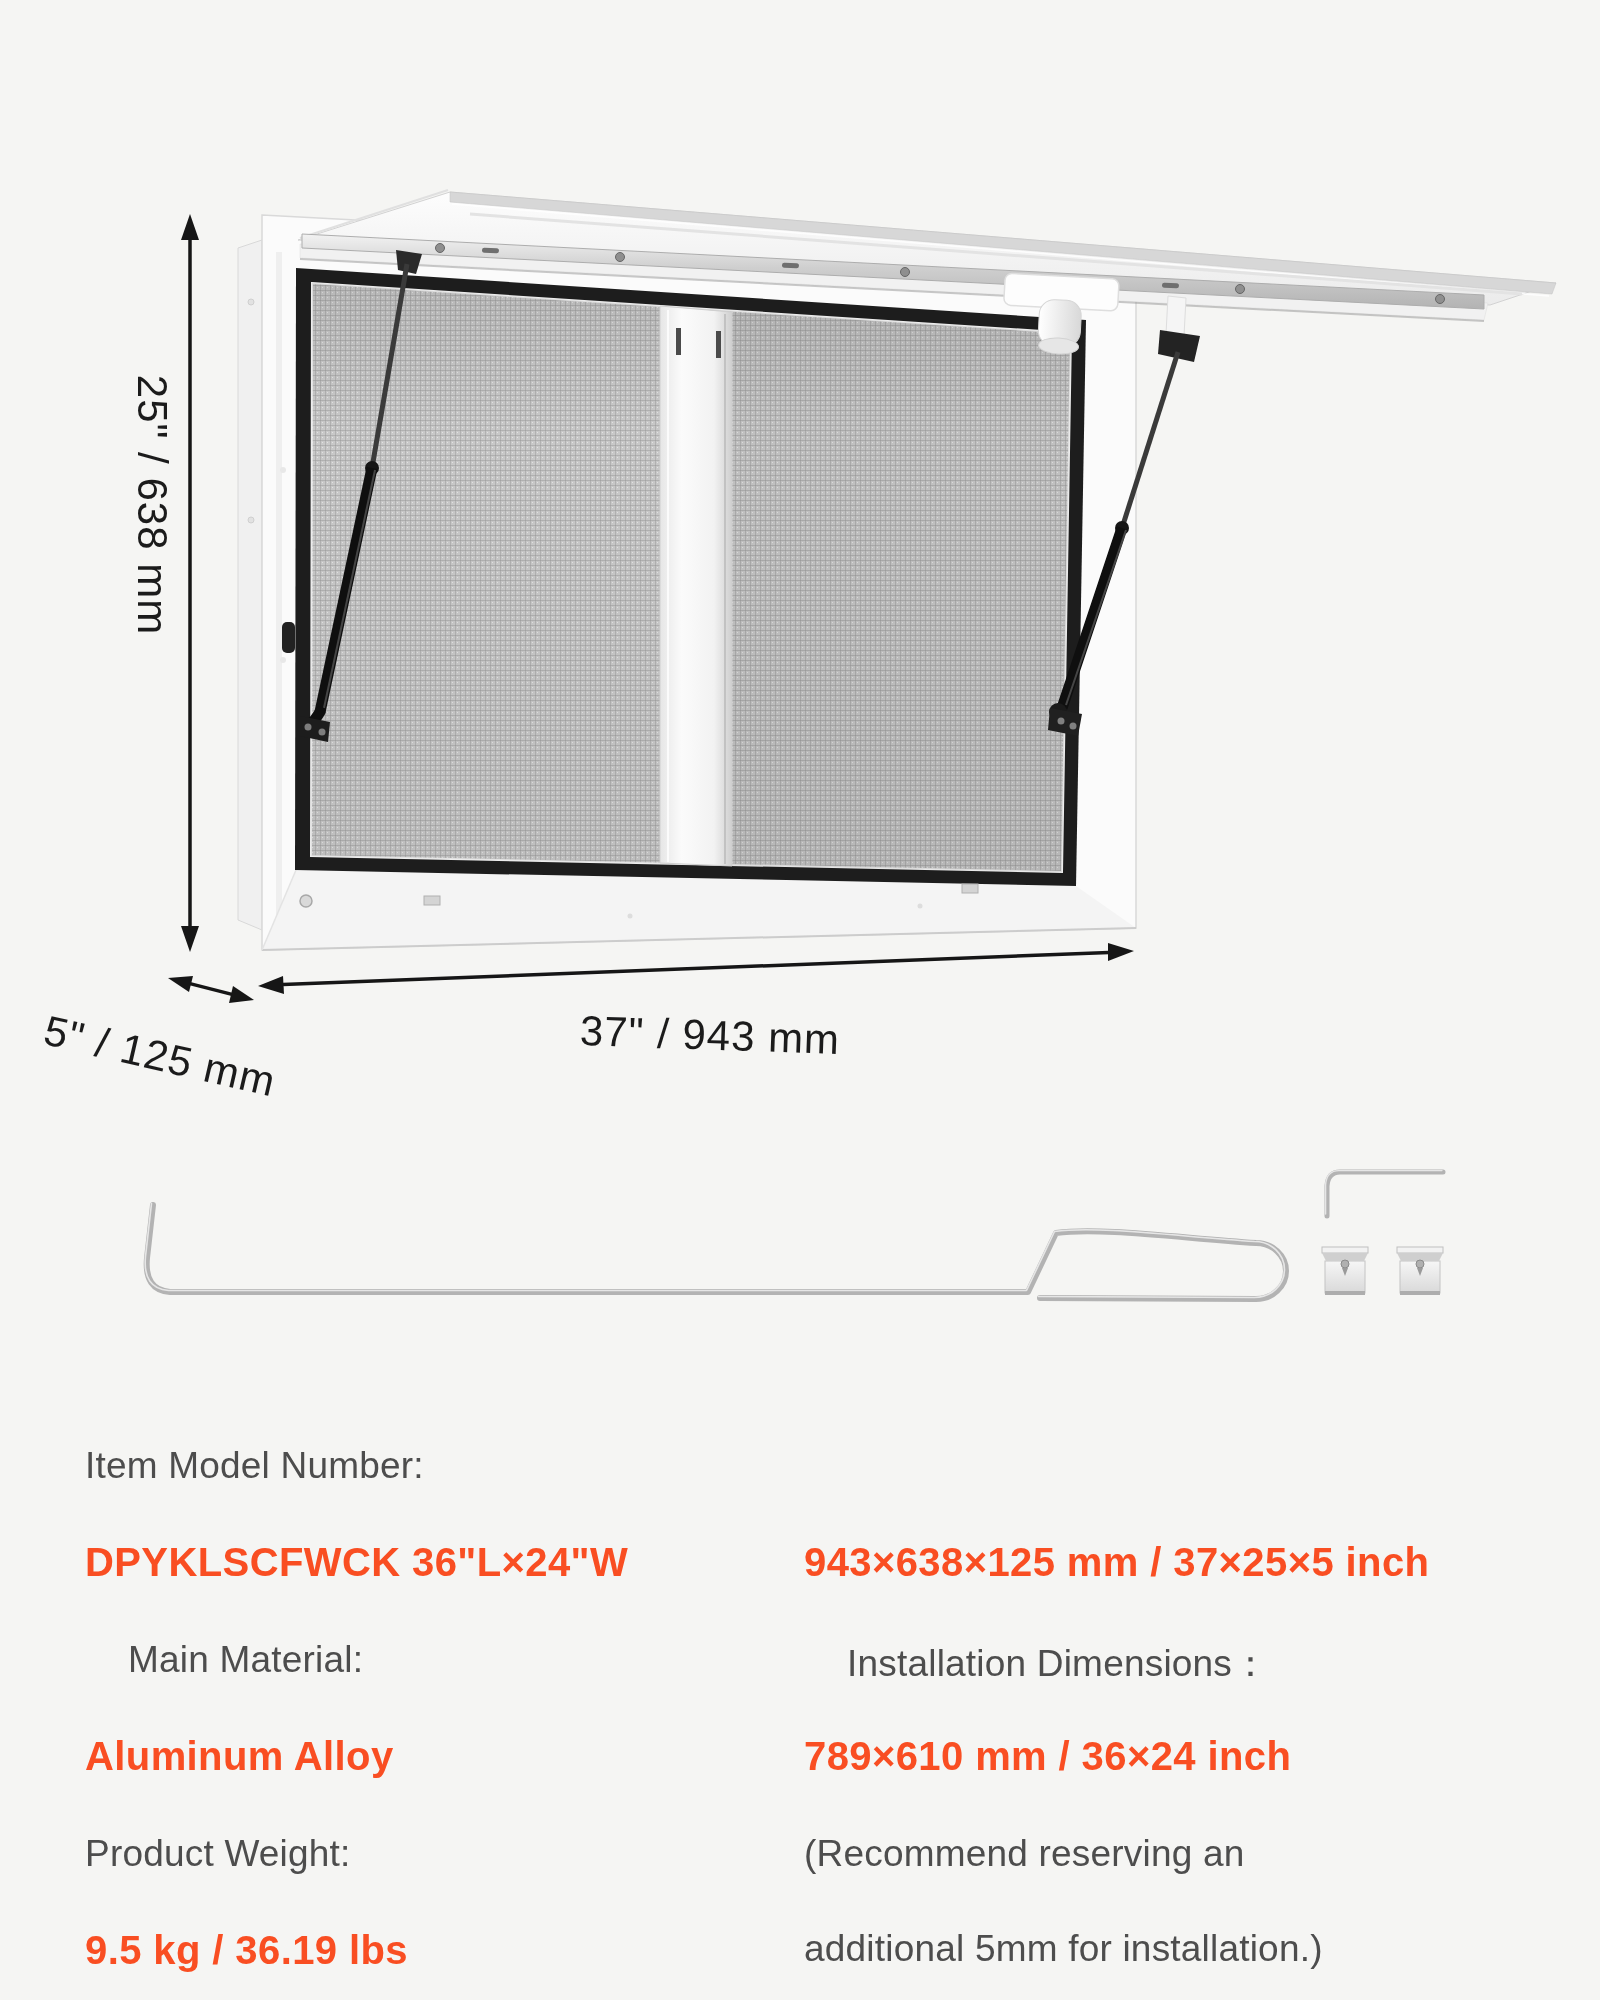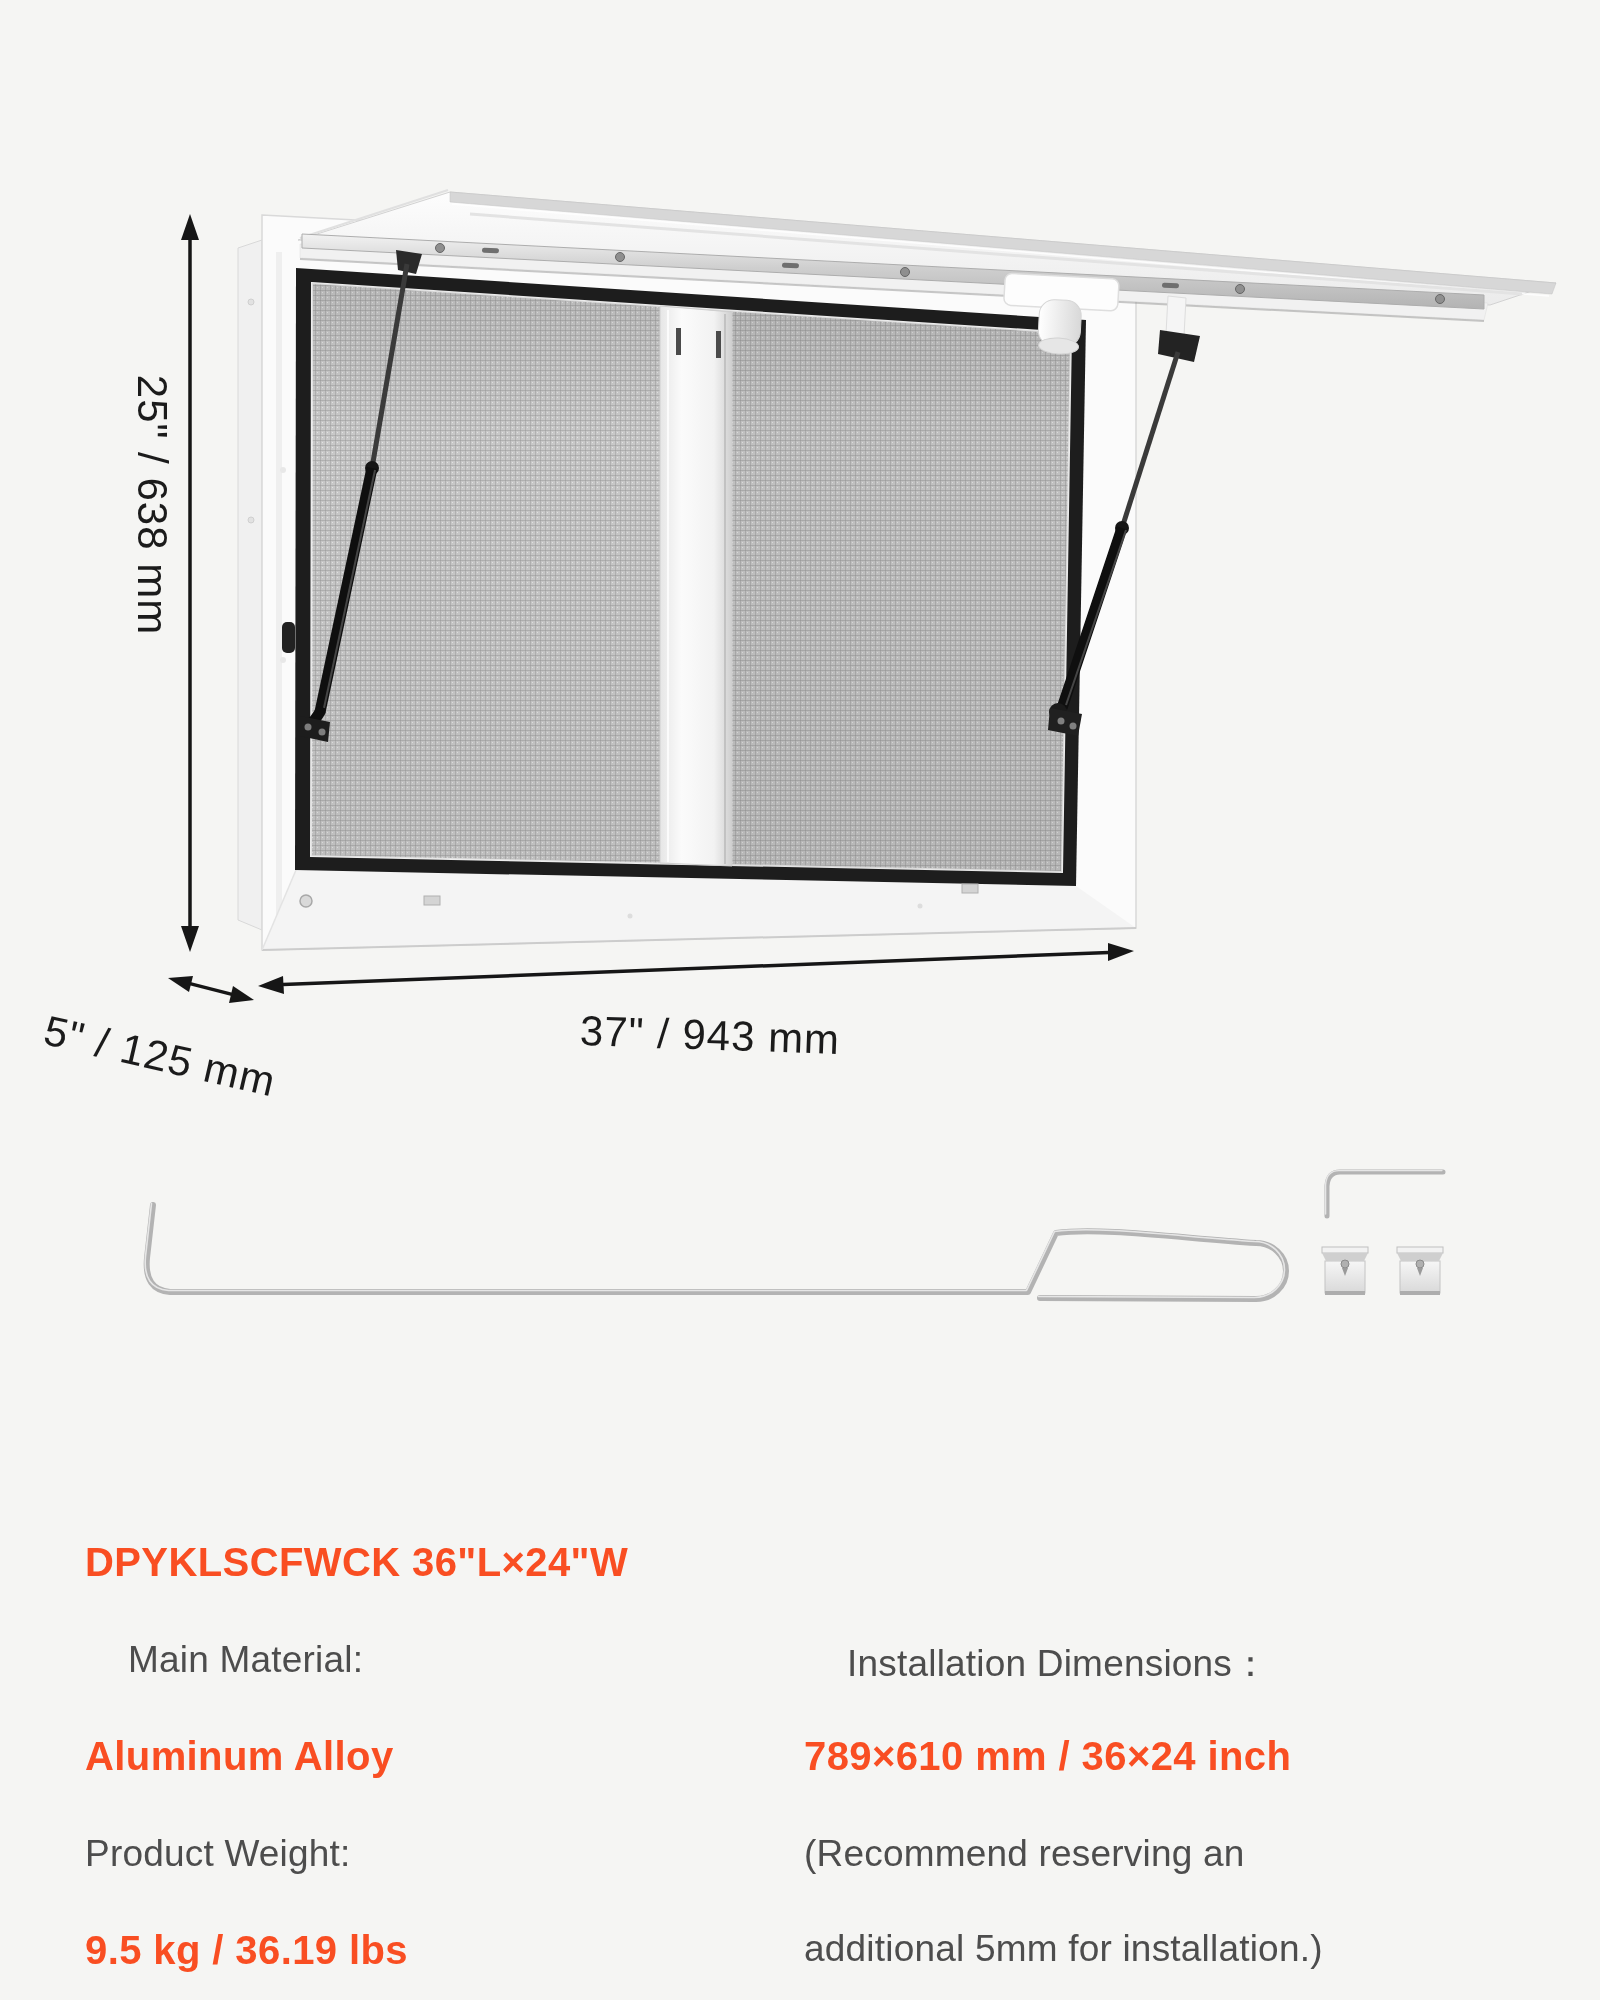--- a/index.html
+++ b/index.html
@@ -207,23 +207,25 @@
     <rect x="0" y="0" width="46" height="6" fill="#f2f2f2" stroke="#c0c0c0" stroke-width="1"></rect>
     <polygon points="0,6 46,6 42,14 4,14" fill="#cfcfcf"></polygon>
     <circle cx="23" cy="17" r="4" fill="#b0b0b0" stroke="#8a8a8a" stroke-width="1"></circle>
     <polygon points="20,21 26,21 23,29" fill="#9a9a9a"></polygon>
     <rect x="3" y="44" width="40" height="4" fill="#adadad"></rect>
   </g>
 </svg>
 
 <div class="specs">
 
+  <div class="spec-line spec-label col-left r1">Item Model Number:</div>
   <div class="spec-line spec-value col-left r2">DPYKLSCFWCK 36"L×24"W</div>
   <div class="spec-line spec-label col-left r3">Main Material:</div>
   <div class="spec-line spec-value col-left r4">Aluminum Alloy</div>
   <div class="spec-line spec-label col-left r5">Product Weight:</div>
   <div class="spec-line spec-value col-left r6">9.5 kg / 36.19 lbs</div>
 
+  <div class="spec-line spec-value col-right r2">943×638×125 mm / 37×25×5 inch</div>
   <div class="spec-line spec-label col-right r3">Installation Dimensions：</div>
   <div class="spec-line spec-value col-right r4">789×610 mm / 36×24 inch</div>
   <div class="spec-line spec-note col-right r5">(Recommend reserving an</div>
   <div class="spec-line spec-note col-right r6">additional 5mm for installation.)</div>
 </div>
 
 </body></html>

